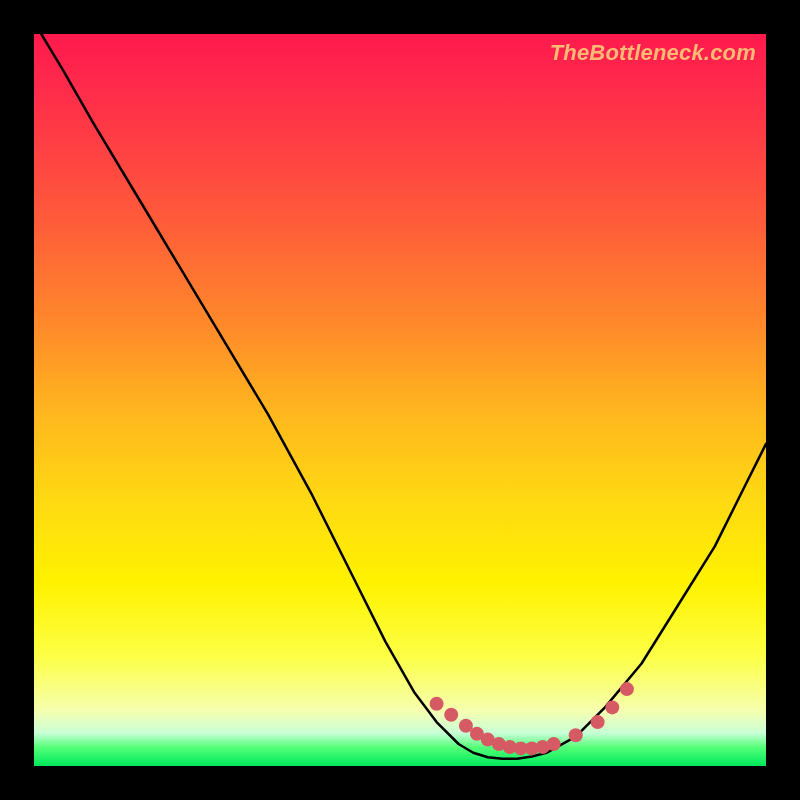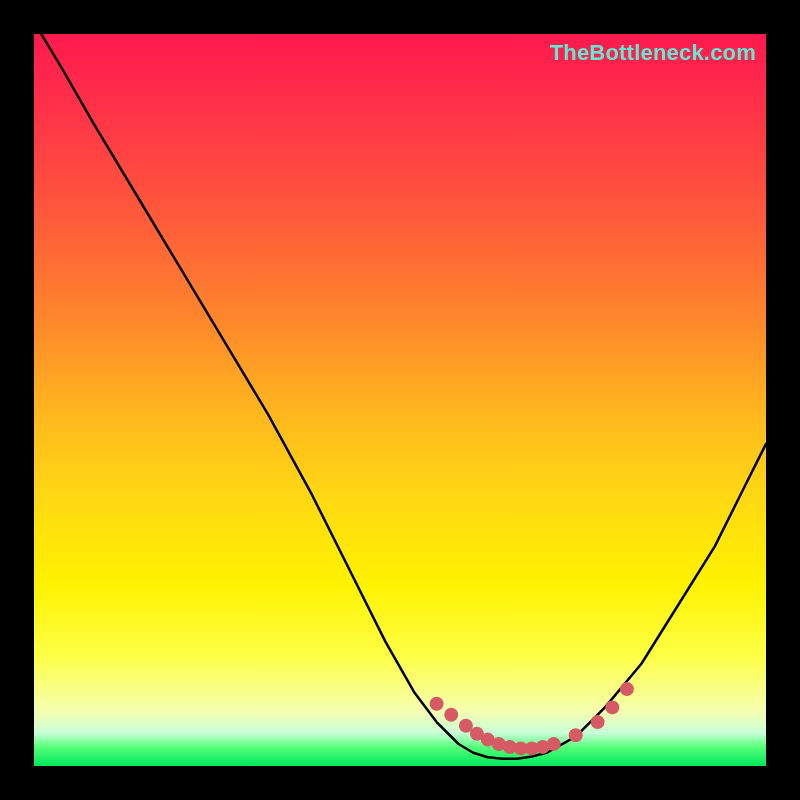--- a/index.html
+++ b/index.html
@@ -41,25 +41,26 @@
       #f6ffb0 92.5%,
       #c8ffd7 95.5%,
       #52ff77 97.5%,
       #00e85b 100%
     );
   }
   .attribution {
     position: absolute;
     top: 6px;
     right: 10px;
-    color: #5eead4;
+    color: #fdba74;
     font-size: 22px;
     font-weight: 600;
     letter-spacing: 0.2px;
     user-select: none;
+    font-style: italic;
   }
   svg.curve {
     position: absolute;
     inset: 0;
     width: 732px;
     height: 732px;
   }
   .curve-path {
     fill: none;
     stroke: #000;

